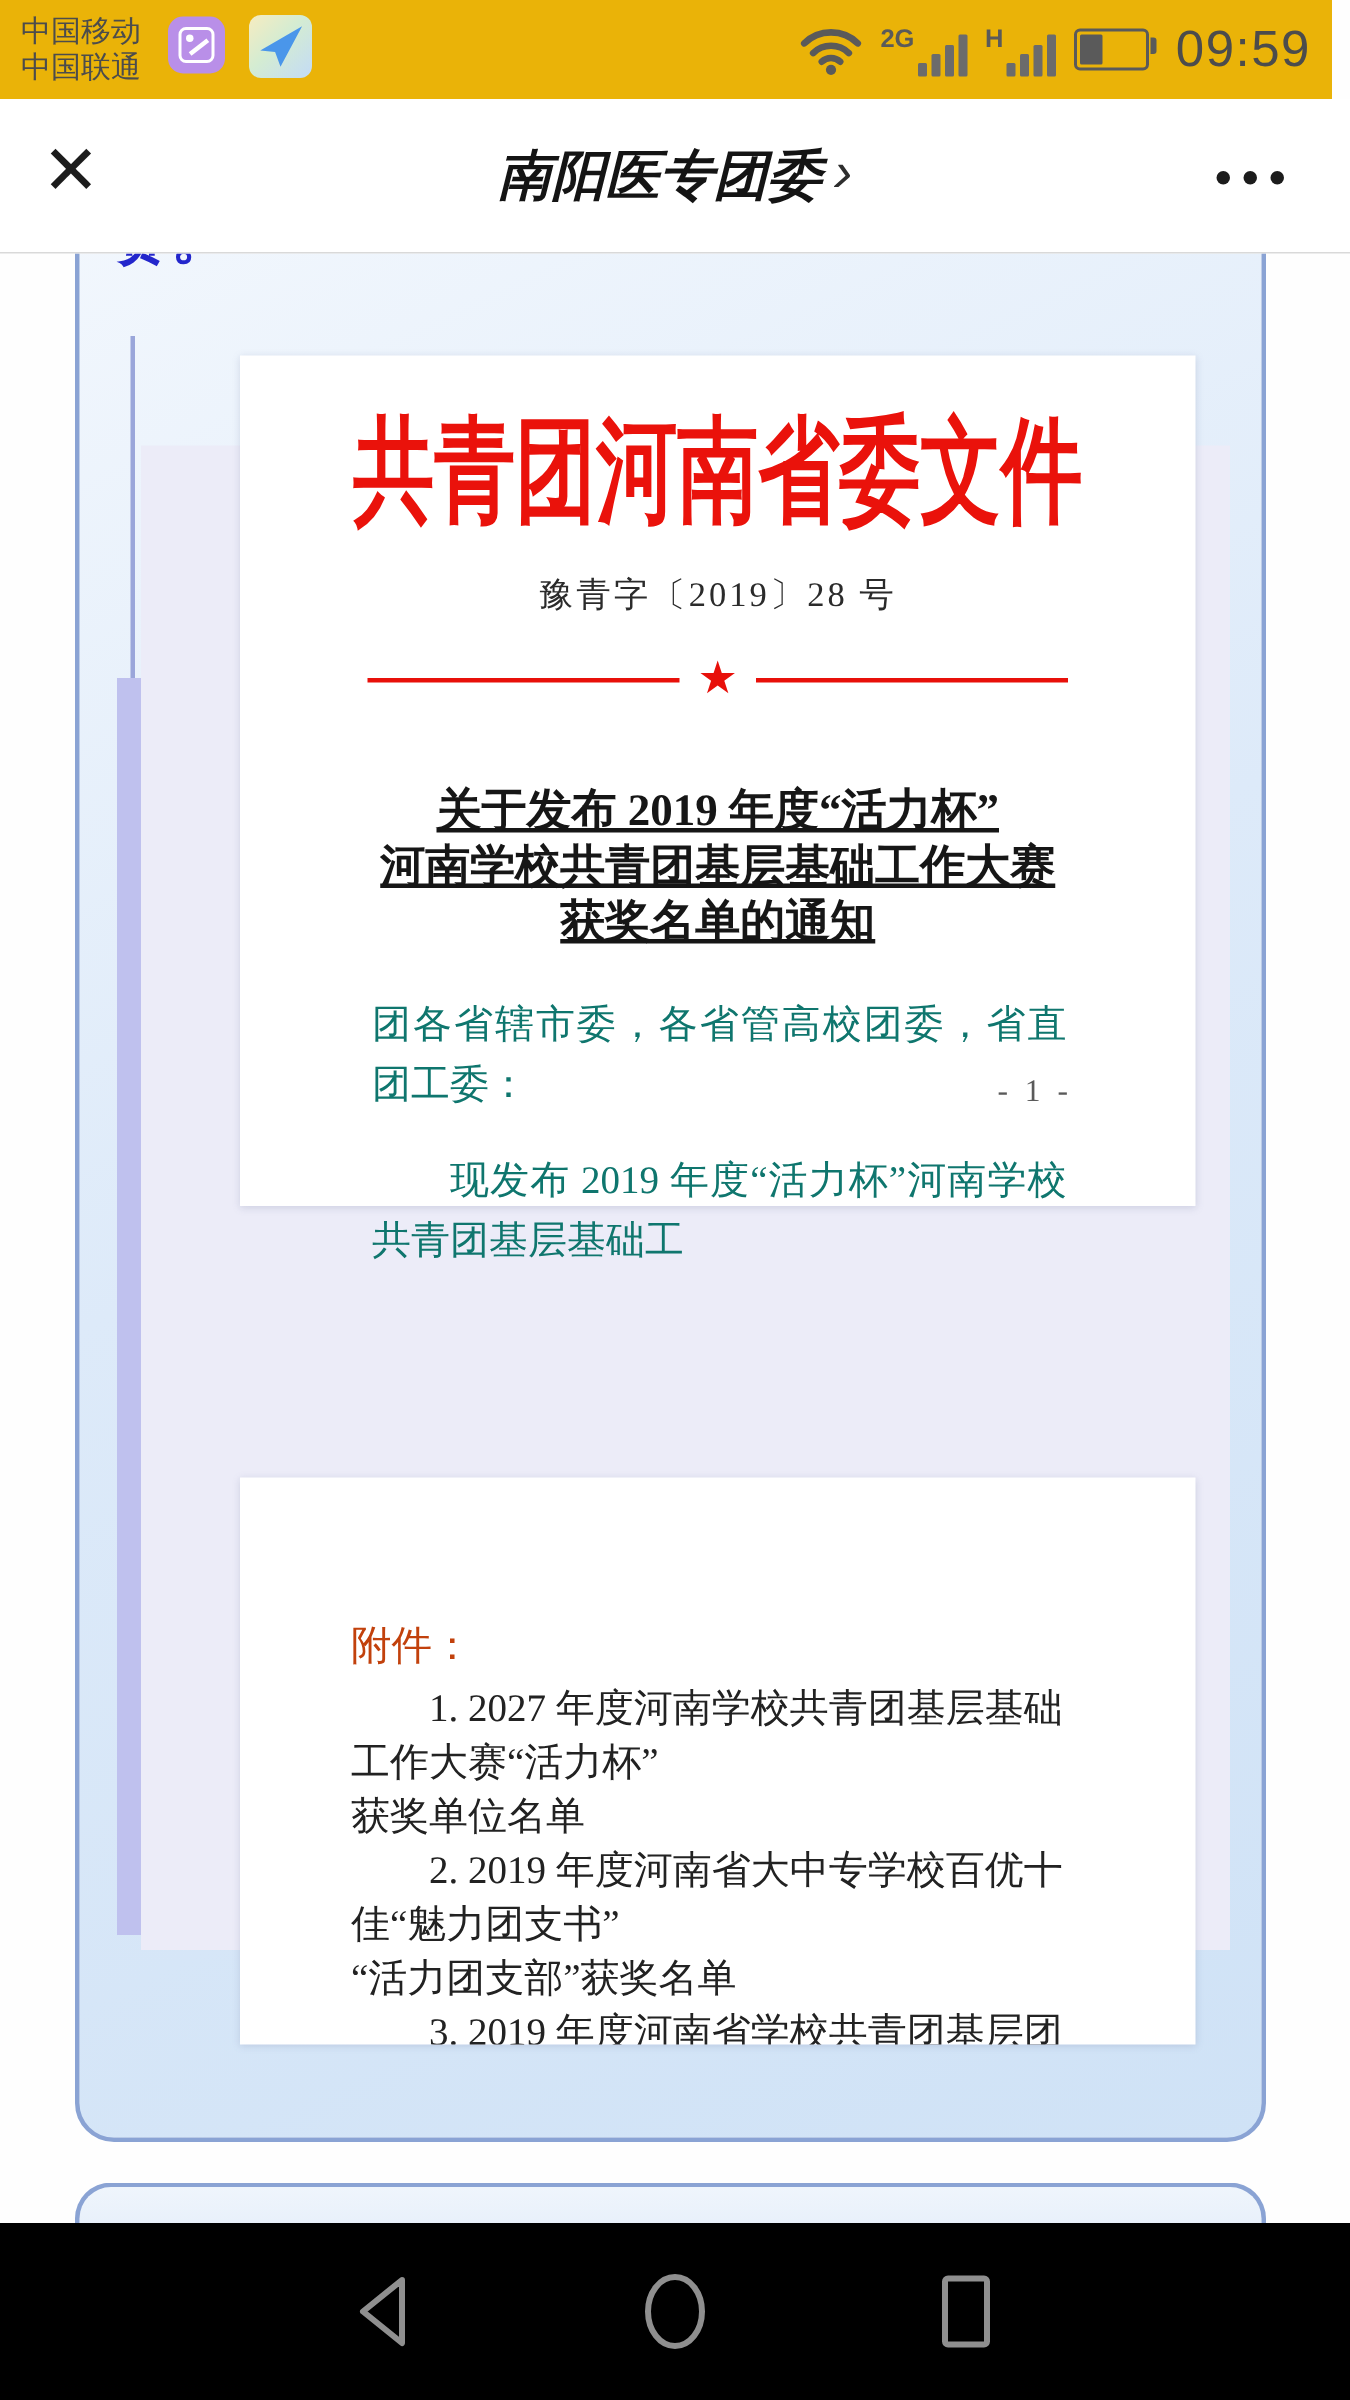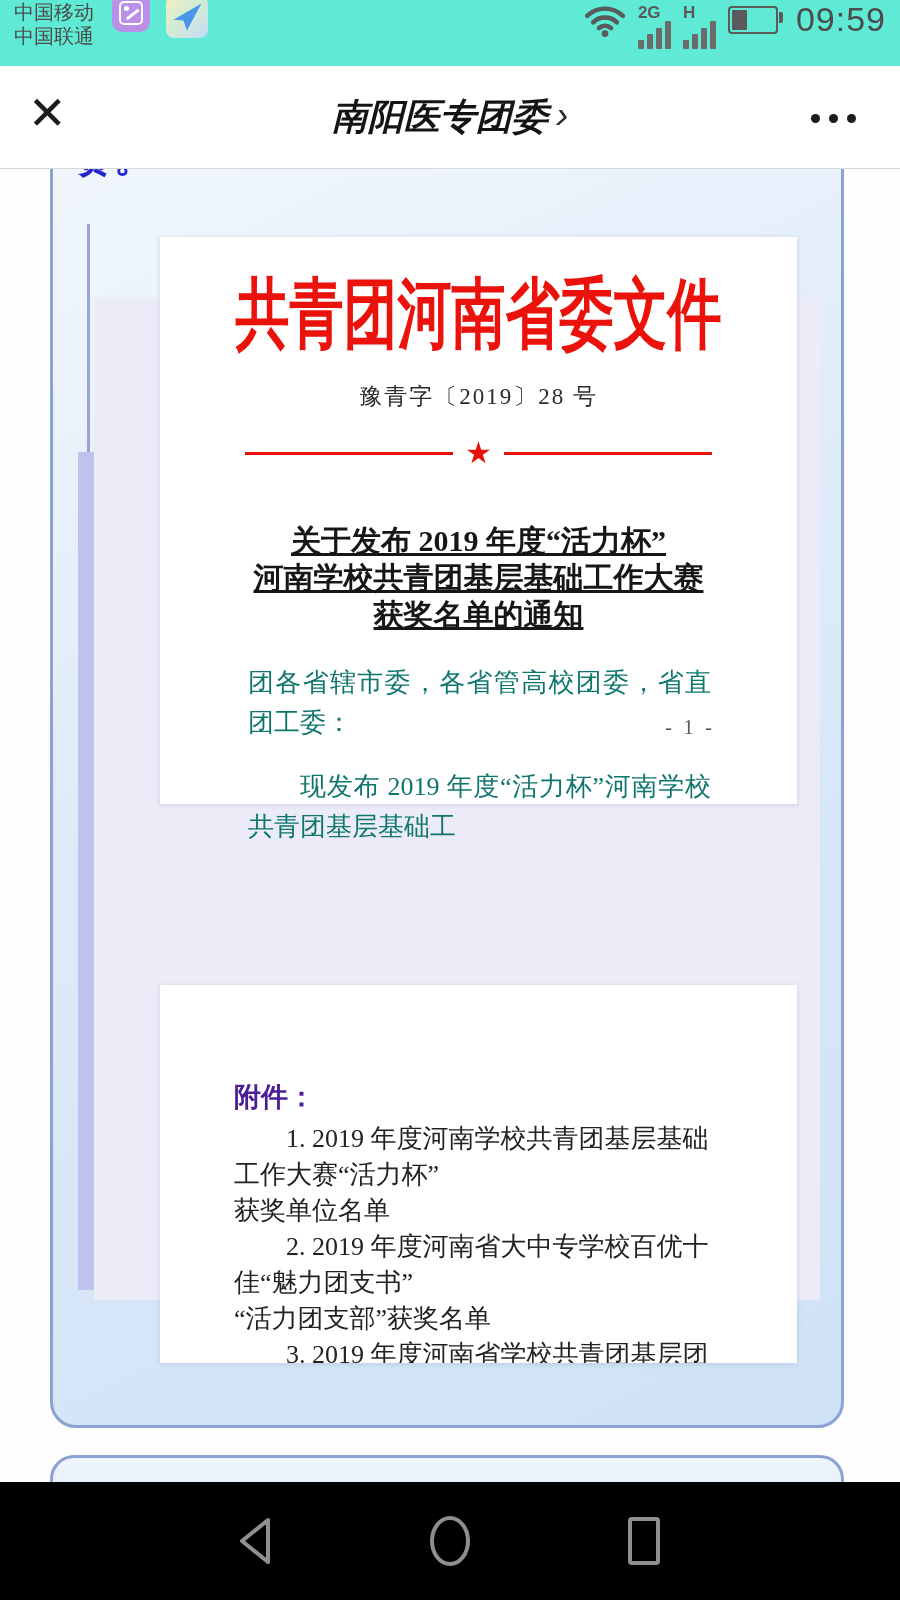--- a/index.html
+++ b/index.html
@@ -1,32 +1,32 @@
 <!DOCTYPE html>
 <html><head>
 <meta charset="utf-8">
 <style>
   html,body{margin:0;padding:0;background:#888;}
   .screen{position:relative;width:900px;height:1600px;background:#fefefe;overflow:hidden;
           font-family:"Liberation Sans",sans-serif;-webkit-font-smoothing:antialiased;}
 
   
-  .status-bar{position:absolute;top:0;left:0;right:0;height:66px;background:#5eead4;z-index:50;
-              display:flex;align-items:flex-start;padding:0 14px;box-sizing:border-box;}
+  .status-bar{position:absolute;top:0;left:0;right:12px;height:66px;background:#eab308;z-index:50;
+              display:flex;align-items:center;padding:0 14px;box-sizing:border-box;}
   .carrier{display:flex;flex-direction:column;justify-content:center;font-size:20px;line-height:24px;color:#4c4c4c;}
   .icon-photos{width:38px;height:38px;border-radius:10px;background:#b98fe8;position:relative;margin-left:18px;margin-top:-6px;}
   .icon-photos .frame{position:absolute;left:7px;top:7px;right:7px;bottom:7px;border:2.5px solid #fff;border-radius:5px;}
   .icon-photos .dot{position:absolute;left:12px;top:12px;width:5px;height:5px;border-radius:50%;background:#fff;}
   .icon-photos .slash{position:absolute;left:13px;top:19px;width:15px;height:2.5px;background:#fff;transform:rotate(-38deg);}
   .icon-plane{width:42px;height:42px;margin-left:16px;margin-top:-4px;position:relative;border-radius:8px;
               background:linear-gradient(135deg,#f7ecc0 0%,#d4ecd2 45%,#c3dbf6 100%);}
   .icon-plane svg{position:absolute;left:3px;top:3px;}
   .sb-right{margin-left:auto;display:flex;align-items:center;gap:12px;}
   .icon-wifi{margin-top:2px;}
-  .sig{display:flex;align-items:flex-end;height:36px;flex-direction:column;}
+  .sig{display:flex;align-items:flex-end;height:36px;}
   .sig .lbl{font-size:17px;font-weight:bold;color:#5a5a5a;line-height:1;margin-right:2px;align-self:flex-start;margin-top:2px;}
   .sig .bars{display:flex;align-items:flex-end;gap:3px;}
   .sig .bars i{display:block;width:6px;background:#6b6b6b;border-radius:1px;}
   .batt{position:relative;width:46px;height:24px;border:2.5px solid #5a5a5a;border-radius:4px;margin-right:6px;}
   .batt .fill{position:absolute;left:2px;top:2px;bottom:2px;width:15px;background:#5a5a5a;border-radius:1px;}
   .batt .cap{position:absolute;right:-7px;top:4px;width:4px;height:11px;background:#5a5a5a;border-radius:0 2px 2px 0;}
   .clock{font-size:34px;color:#4c4c4c;letter-spacing:1px;}
 
   
   .app-header{position:absolute;top:66px;left:0;right:0;height:102px;background:#fff;z-index:40;
@@ -59,21 +59,21 @@
             transform:scaleY(1.42);transform-origin:center top;white-space:nowrap;}
   .doc-number{text-align:center;margin-top:36px;font-size:23px;color:#2b2b2b;letter-spacing:2px;}
   .divider{display:flex;align-items:center;margin:26px 85px 0 85px;}
   .divider .dline{flex:1;height:3px;background:#e8100a;}
   .divider .star{color:#e8100a;font-size:30px;line-height:1;margin:0 12px;}
   .notice-title{margin-top:54px;text-align:center;font-size:30px;font-weight:bold;line-height:37px;color:#161616;text-decoration:underline;}
   .body-block{margin:30px 86px 0 88px;font-size:26px;line-height:40px;color:#0f766e;text-align:justify;}
   .body-block .ind{text-indent:2em;margin-top:24px;}
   .page-num{position:absolute;right:82px;bottom:64px;font-size:21px;color:#5a5a5a;letter-spacing:3px;}
 
-  .attach-label{margin:94px 0 0 74px;font-size:27px;font-weight:bold;line-height:36px;color:#4c1d95;}
+  .attach-label{margin:94px 0 0 74px;font-size:27px;font-weight:normal;line-height:36px;color:#c2410c;}
   .doc-line{margin:0 66px 0 74px;font-size:26px;line-height:36px;color:#222;}
   .doc-line.first{margin-top:6px;}
   .doc-line.ind{text-indent:2em;}
 
   .card2{position:absolute;left:50px;top:1455px;width:794px;height:70px;box-sizing:border-box;
          border:3px solid #8aa3d4;border-bottom:none;border-radius:24px 24px 0 0;
          background:linear-gradient(180deg,#eff5fc,#dde9f8);z-index:4;}
 
   
   .nav{position:absolute;left:0;right:0;top:1482px;height:118px;background:#000;z-index:45;
@@ -108,21 +108,21 @@
     </div>
     <div class="body-block">
       <div>团各省辖市委，各省管高校团委，省直团工委：</div>
       <div class="ind">现发布 2019 年度“活力杯”河南学校共青团基层基础工</div>
     </div>
     <div class="page-num">- 1 -</div>
   </div>
 
   <div class="page page2">
     <div class="attach-label">附件：</div>
-    <div class="doc-line ind first">1. 2019 年度河南学校共青团基层基础工作大赛“活力杯”</div>
+    <div class="doc-line ind first">1. 2027 年度河南学校共青团基层基础工作大赛“活力杯”</div>
     <div class="doc-line">获奖单位名单</div>
     <div class="doc-line ind">2. 2019 年度河南省大中专学校百优十佳“魅力团支书”</div>
     <div class="doc-line">“活力团支部”获奖名单</div>
     <div class="doc-line ind">3. 2019 年度河南省学校共青团基层团干部微团课大赛获</div>
 
   </div>
 
   <div class="card2"></div>
 
   <div class="app-header">

